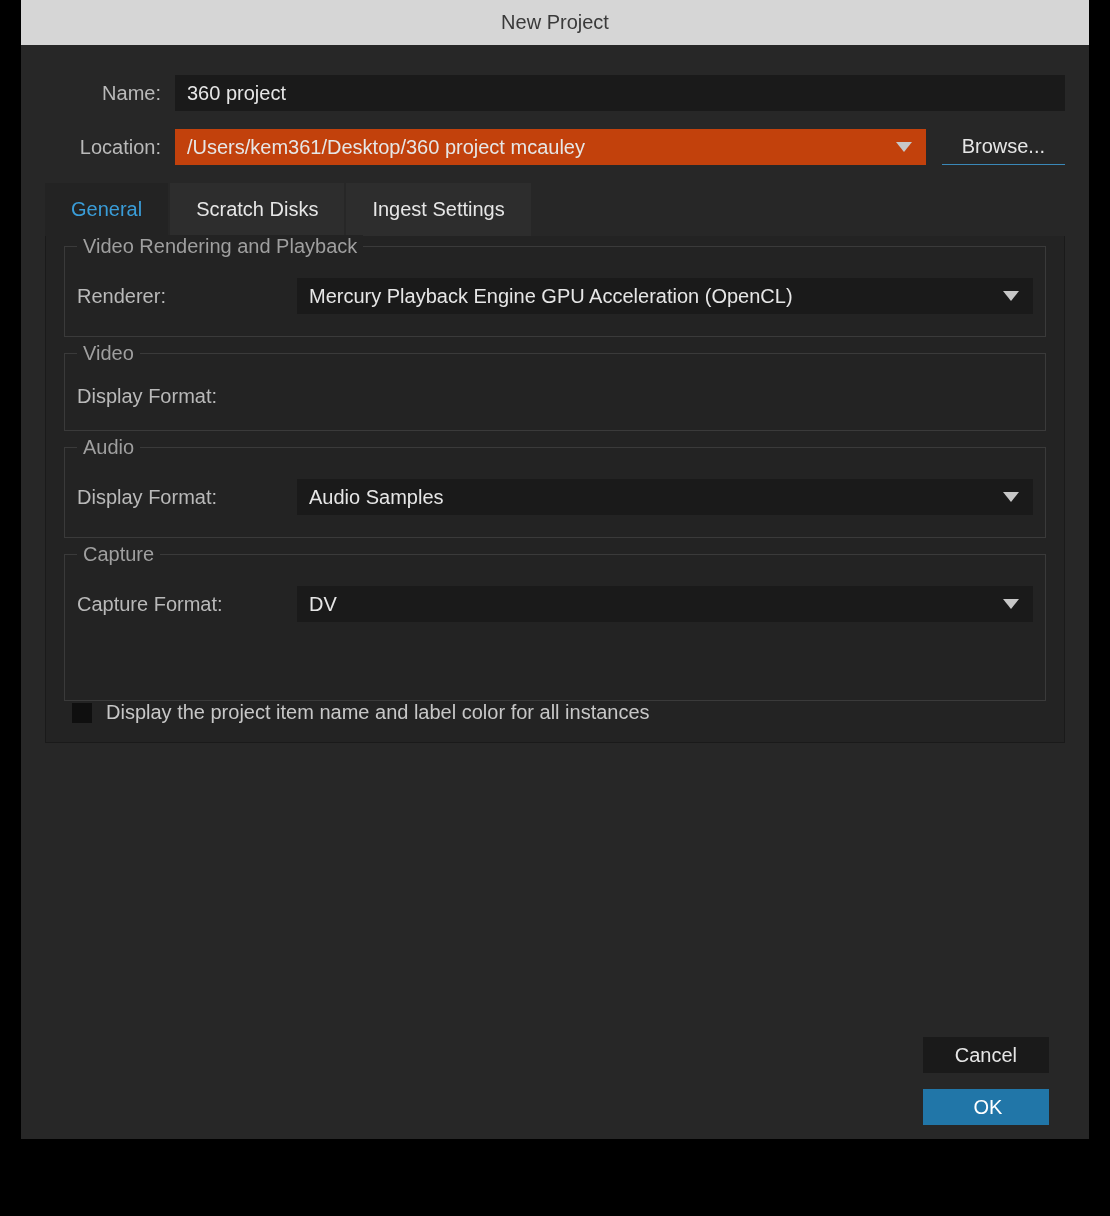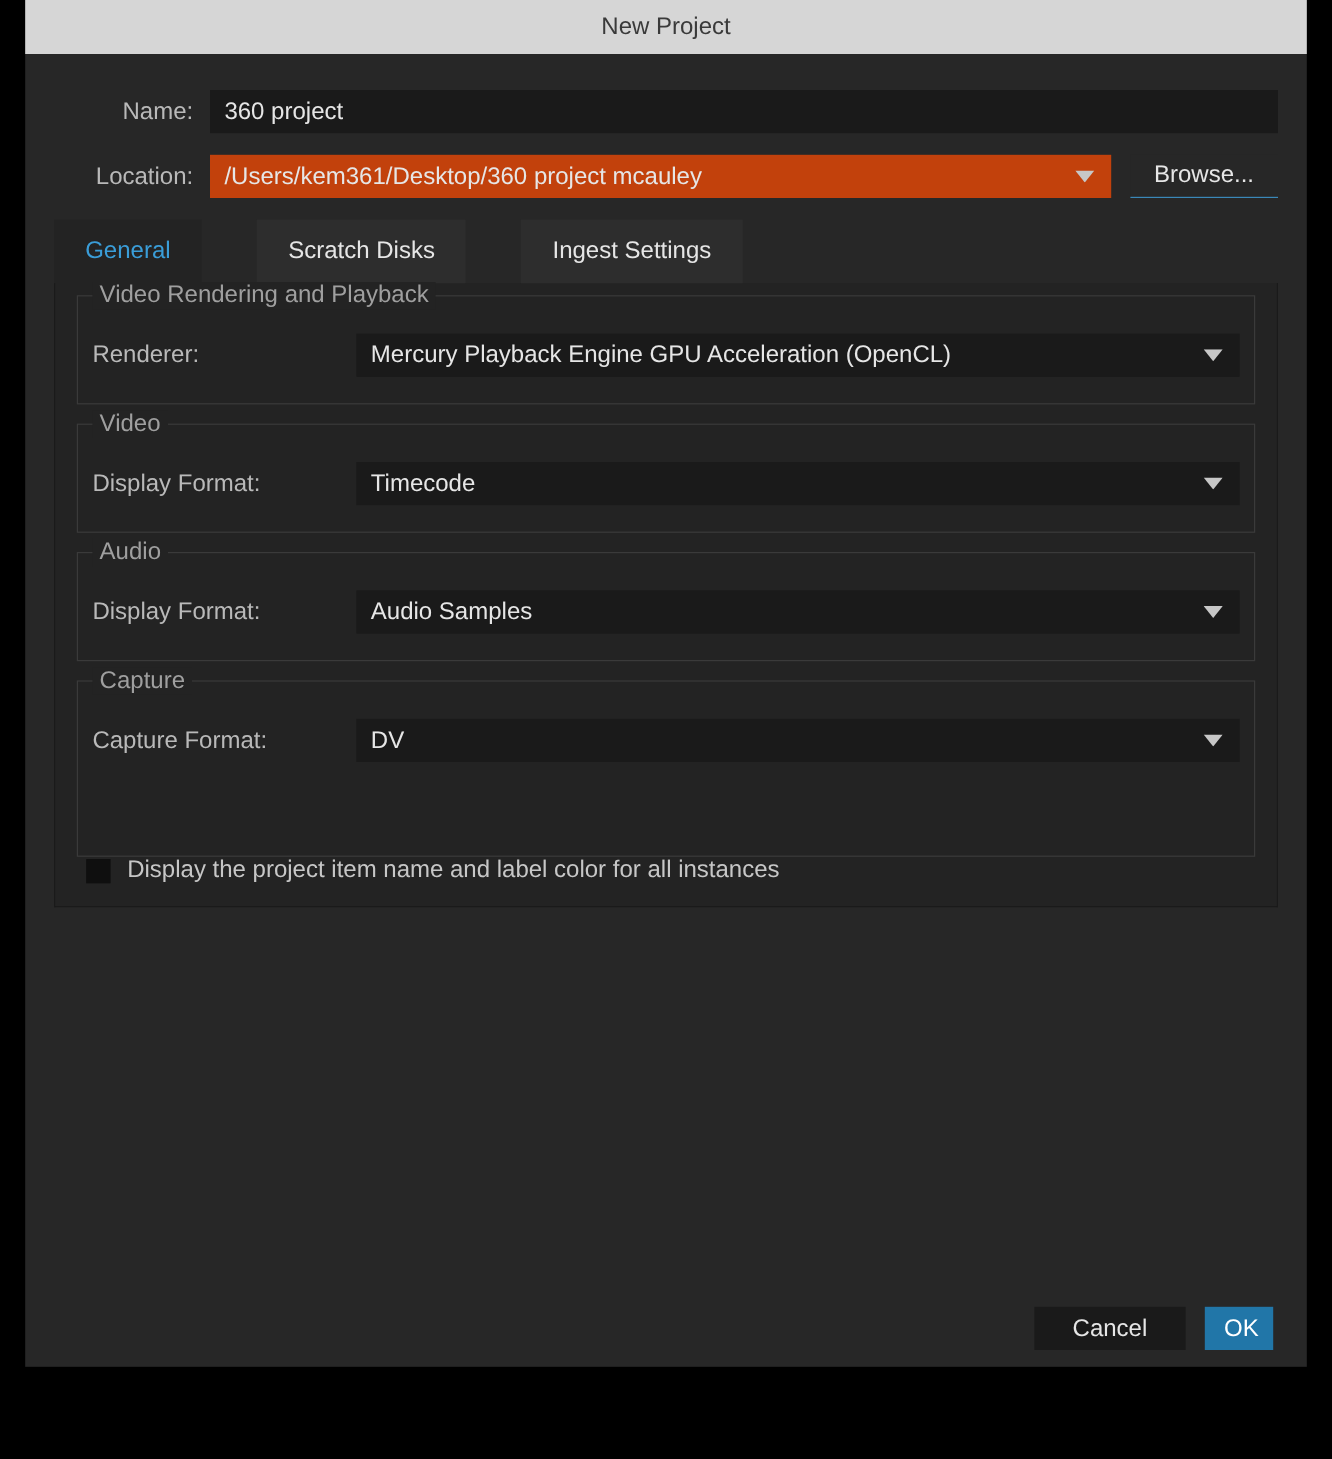--- a/index.html
+++ b/index.html
@@ -7,36 +7,36 @@
   .window { width: 1068px; height: 1139px; margin: 0 auto; background: #272727; position: relative; }
   .titlebar { height: 45px; background: #d6d6d6; display: flex; align-items: center; justify-content: center; color: #3a3a3a; font-size: 20px; font-weight: 400; }
   .content { padding: 30px 24px 0 24px; color: #c7c7c7; }
   .field-row { display: flex; align-items: center; margin-bottom: 18px; }
   .field-label { width: 130px; text-align: right; font-size: 20px; color: #b9b9b9; padding-right: 14px; flex-shrink: 0; }
   .text-input { flex: 1; background: #1a1a1a; border: none; height: 36px; padding: 0 12px; color: #e6e6e6; font-size: 20px; outline: none; }
   .dropdown { position: relative; flex: 1; background: #c2410c; height: 36px; display: flex; align-items: center; padding: 0 40px 0 12px; color: #e6e6e6; font-size: 20px; cursor: pointer; }
   .dropdown .chev { position: absolute; right: 14px; top: 50%; transform: translateY(-50%); }
   .chev-svg { width: 16px; height: 10px; display: block; fill: #c7c7c7; }
   .browse-btn { margin-left: 16px; height: 36px; padding: 0 20px; background: #272727; color: #e6e6e6; font-size: 20px; border: none; border-bottom: 1px solid #3a88b8; cursor: pointer; }
-  .tabs { display: flex; margin-top: 10px; gap: 44px; }
+  .tabs { display: flex; margin-top: 10px; }
   .tab { padding: 15px 26px; font-size: 20px; color: #e6e6e6; cursor: pointer; background: #2d2d2d; margin-right: 2px; }
   .tab.active { color: #3a9dd8; background: #232323; }
   .tab-panel { border: 1px solid #1a1a1a; border-top: none; padding: 10px 18px 18px 18px; background: #232323; }
   .fieldset { border: 1px solid #3a3a3a; margin-top: 16px; padding: 0 12px 22px 12px; position: relative; }
   .fieldset:first-child { margin-top: 0; }
   .legend { position: relative; top: -12px; background: #232323; display: inline-block; padding: 0 6px; font-size: 20px; color: #9f9f9f; }
   .fieldset-row { display: flex; align-items: center; margin-top: 8px; }
   .fs-label { width: 220px; text-align: left; padding-right: 14px; font-size: 20px; color: #b9b9b9; flex-shrink: 0; }
   .fs-dropdown { position: relative; flex: 1; background: #1a1a1a; height: 36px; display: flex; align-items: center; padding: 0 40px 0 12px; color: #e6e6e6; font-size: 20px; cursor: pointer; }
   .fs-dropdown .chev { position: absolute; right: 14px; top: 50%; transform: translateY(-50%); }
   .fieldset.capture { padding-bottom: 78px; }
   .checkbox-row { display: flex; align-items: center; }
   .checkbox { width: 20px; height: 20px; background: #0f0f0f; border: 1px solid #0f0f0f; margin-left: 8px; margin-right: 14px; cursor: pointer; }
   .checkbox-label { font-size: 20px; color: #c7c7c7; }
-  .footer { position: absolute; bottom: 14px; right: 28px; display: flex; gap: 16px; }
+  .footer { position: absolute; bottom: 14px; right: 40px; display: flex; gap: 16px; flex-direction: column; }
   .btn { height: 36px; padding: 0 32px; font-size: 20px; border: none; cursor: pointer; display: flex; align-items: center; justify-content: center; }
   .btn-cancel { background: #1a1a1a; color: #e6e6e6; }
   .btn-ok { background: #2176a8; color: #ffffff; padding: 0 16px; }
   .btn-ok span { margin-right: -4px; }
 </style>
 </head>
 <body>
 
 <div class="window">
   <div class="titlebar">
@@ -83,28 +83,20 @@
                 </svg>
             </span>
           </div>
         </div>
       </div>
 
       <div class="fieldset">
         <span class="legend">Video</span>
         <div class="fieldset-row">
           <div class="fs-label">Display Format:</div>
-          <div class="fs-dropdown">
-            <span>Timecode</span>
-            <span class="chev">
-              <svg class="chev-svg" viewBox="0 0 16 10">
-                  <polygon points="0,0 16,0 8,10"></polygon>
-                </svg>
-            </span>
-          </div>
         </div>
       </div>
 
       <div class="fieldset">
         <span class="legend">Audio</span>
         <div class="fieldset-row">
           <div class="fs-label">Display Format:</div>
           <div class="fs-dropdown">
             <span>Audio Samples</span>
             <span class="chev">

